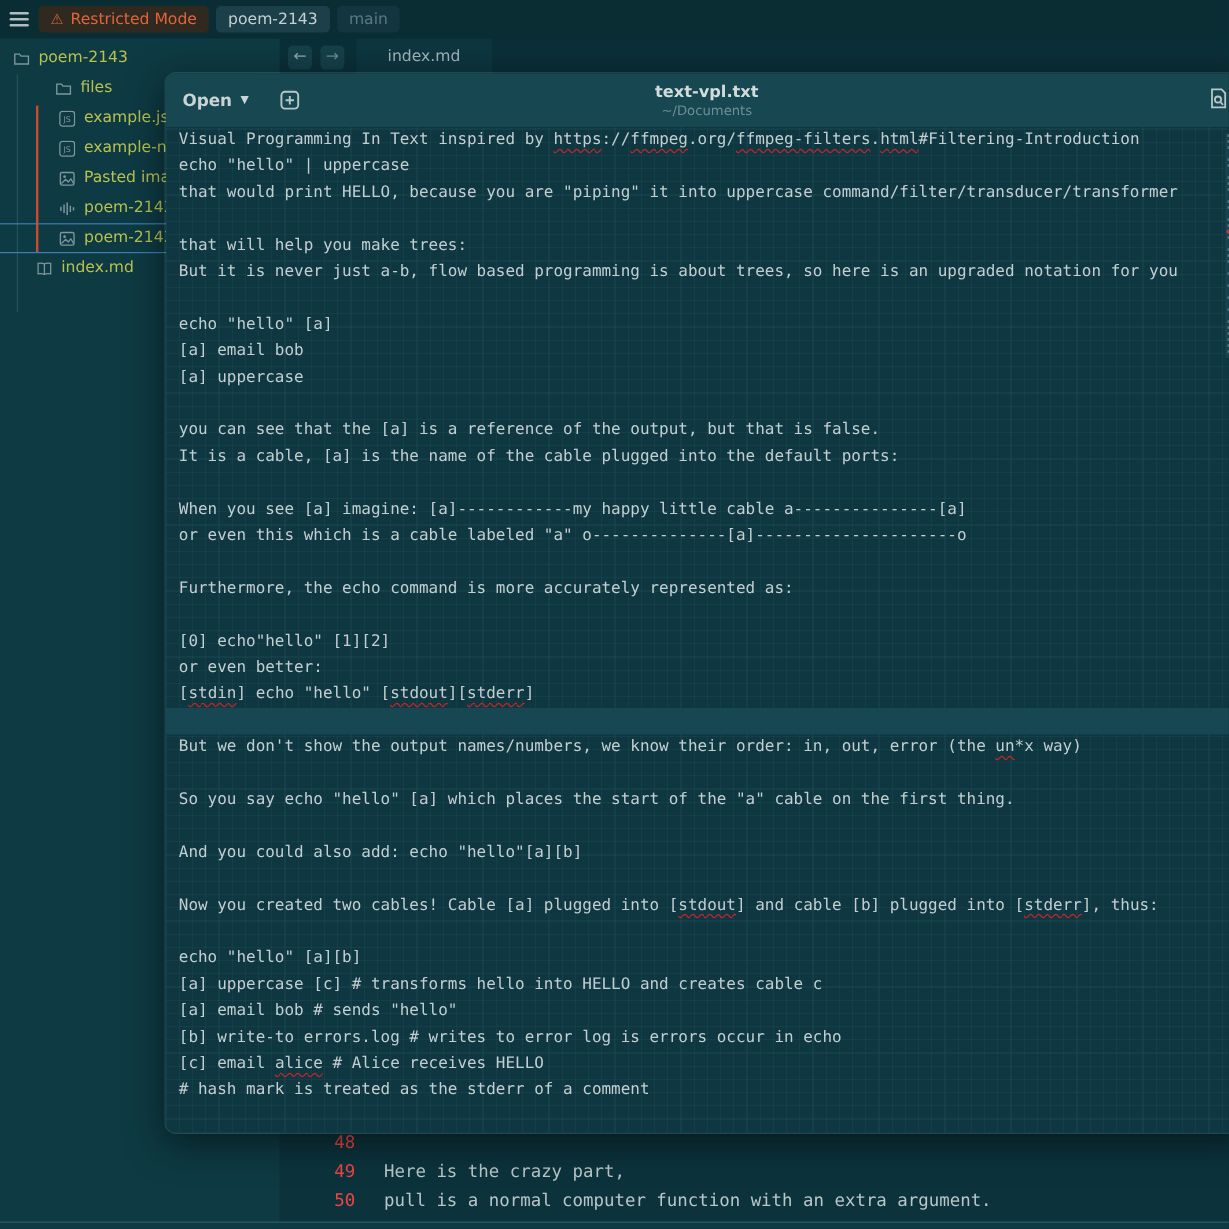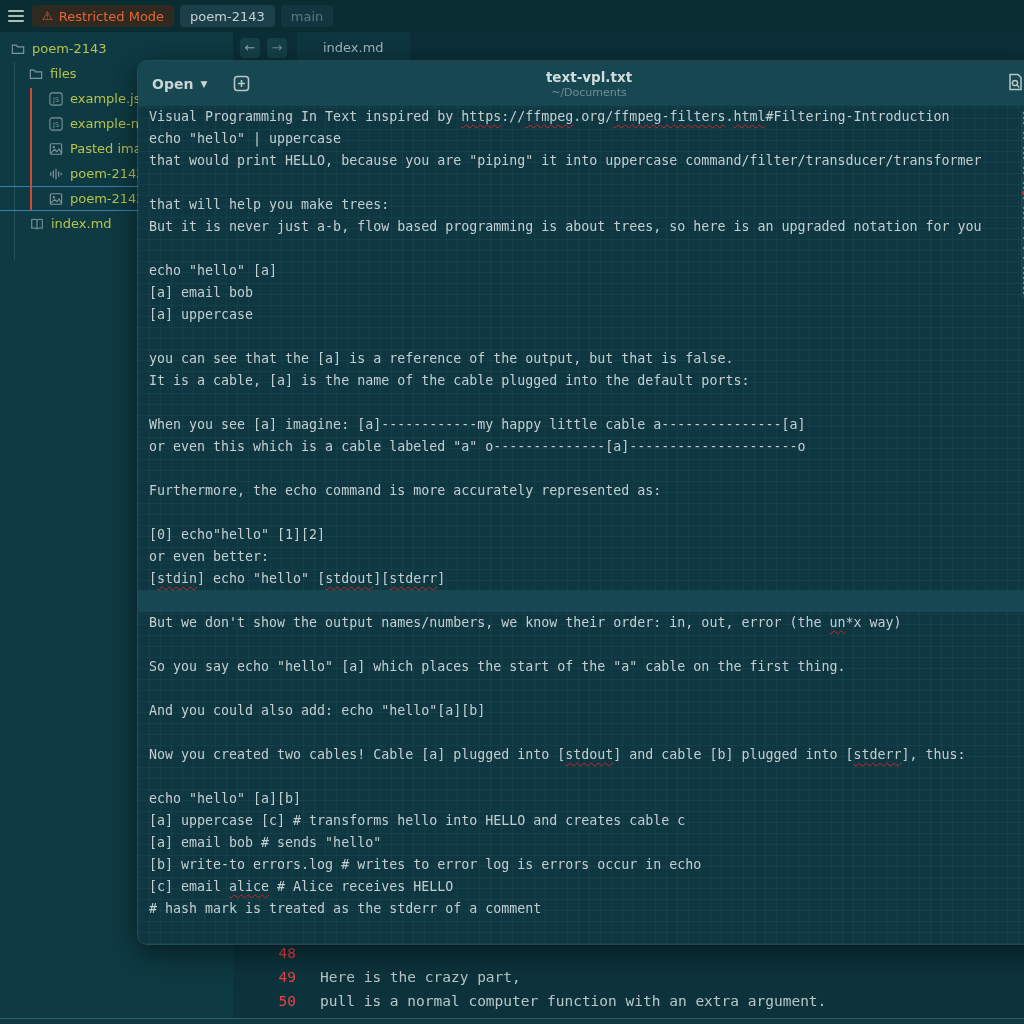--- a/index.html
+++ b/index.html
@@ -126,21 +126,21 @@
   <div class="git-line" style="left:30px; top:56px; height:122px;"></div>
   <div class="tree">
       <div class="tree-item" style="padding-left: 10px;">
         <span class="tree-icon">
           <svg width="14" height="14" viewBox="0 0 16 16">
             <path d="M1.5 3.5h4.5l1.5 2h7v7.5h-13z" fill="none" stroke="currentColor" stroke-width="1.3"></path>
           </svg>
         </span>
         <span class="tree-label">poem-2143</span>
       </div>
-      <div class="tree-item" style="padding-left: 28px;">
+      <div class="tree-item" style="padding-left: 45px;">
         <span class="tree-icon">
           <svg width="14" height="14" viewBox="0 0 16 16">
             <path d="M1.5 3.5h4.5l1.5 2h7v7.5h-13z" fill="none" stroke="currentColor" stroke-width="1.3"></path>
           </svg>
         </span>
         <span class="tree-label">files</span>
       </div>
       <div class="tree-item" style="padding-left: 48px;">
         <span class="tree-icon">
           <svg width="14" height="14" viewBox="0 0 16 16">

